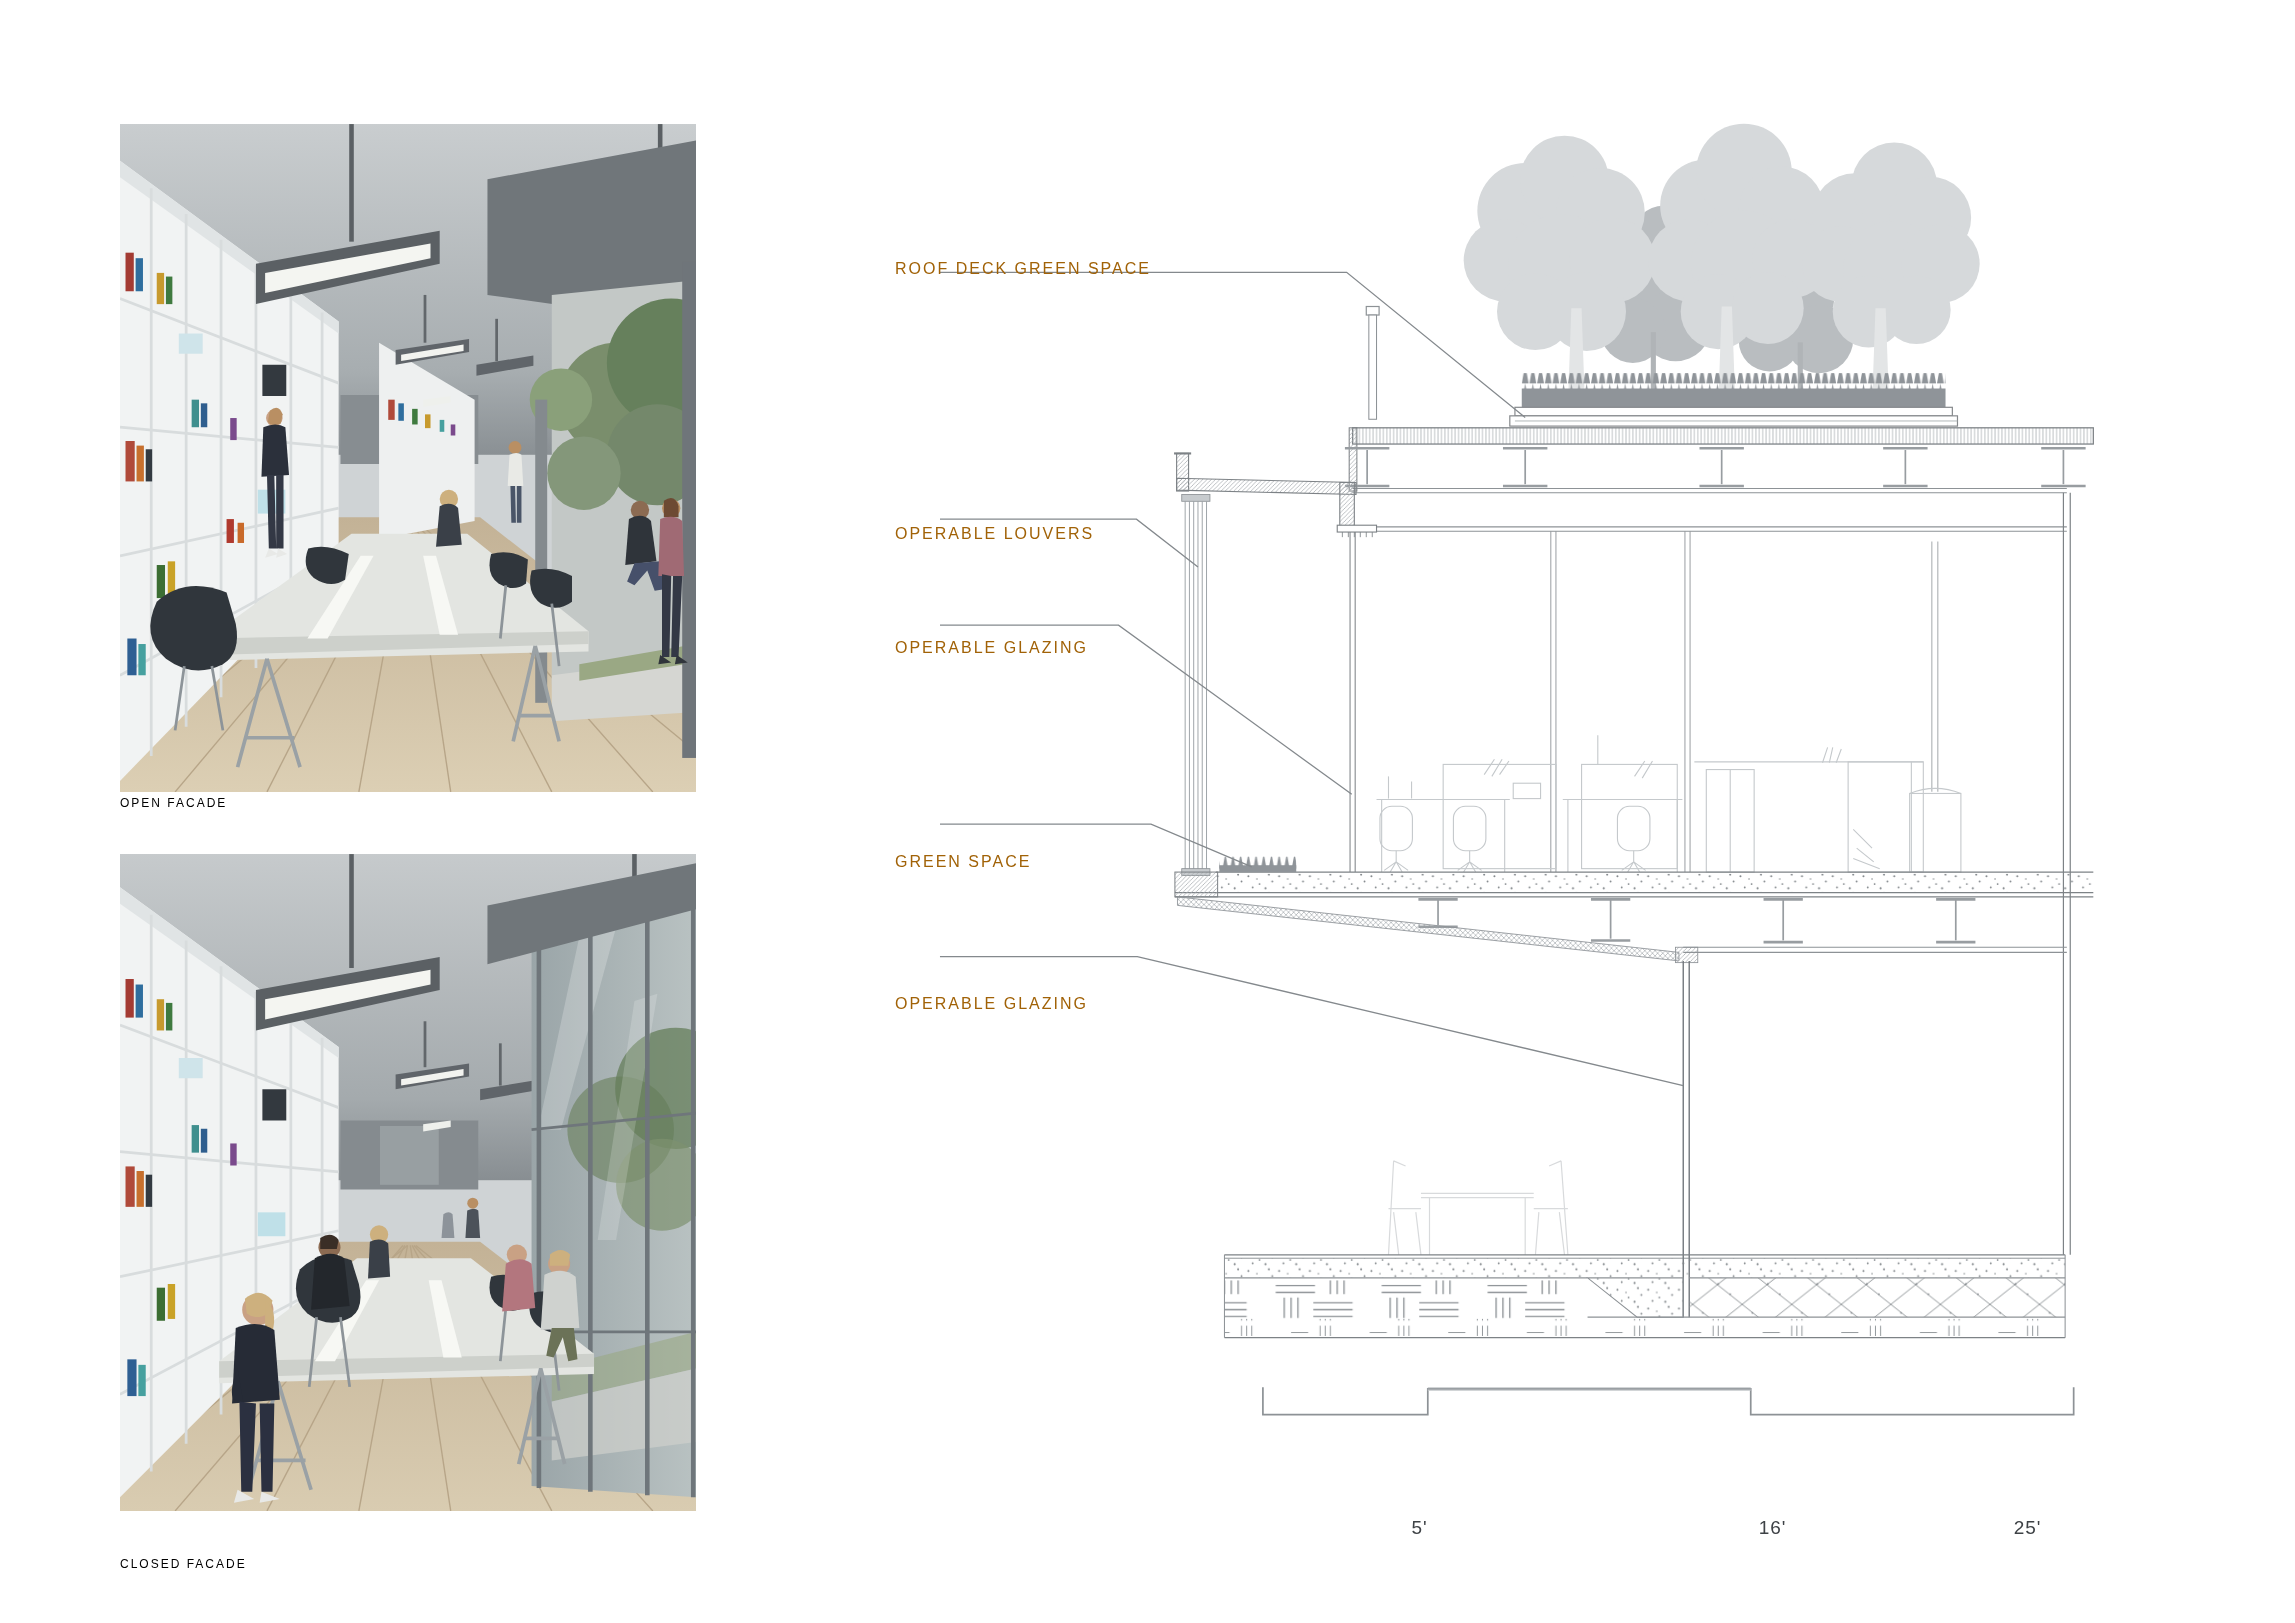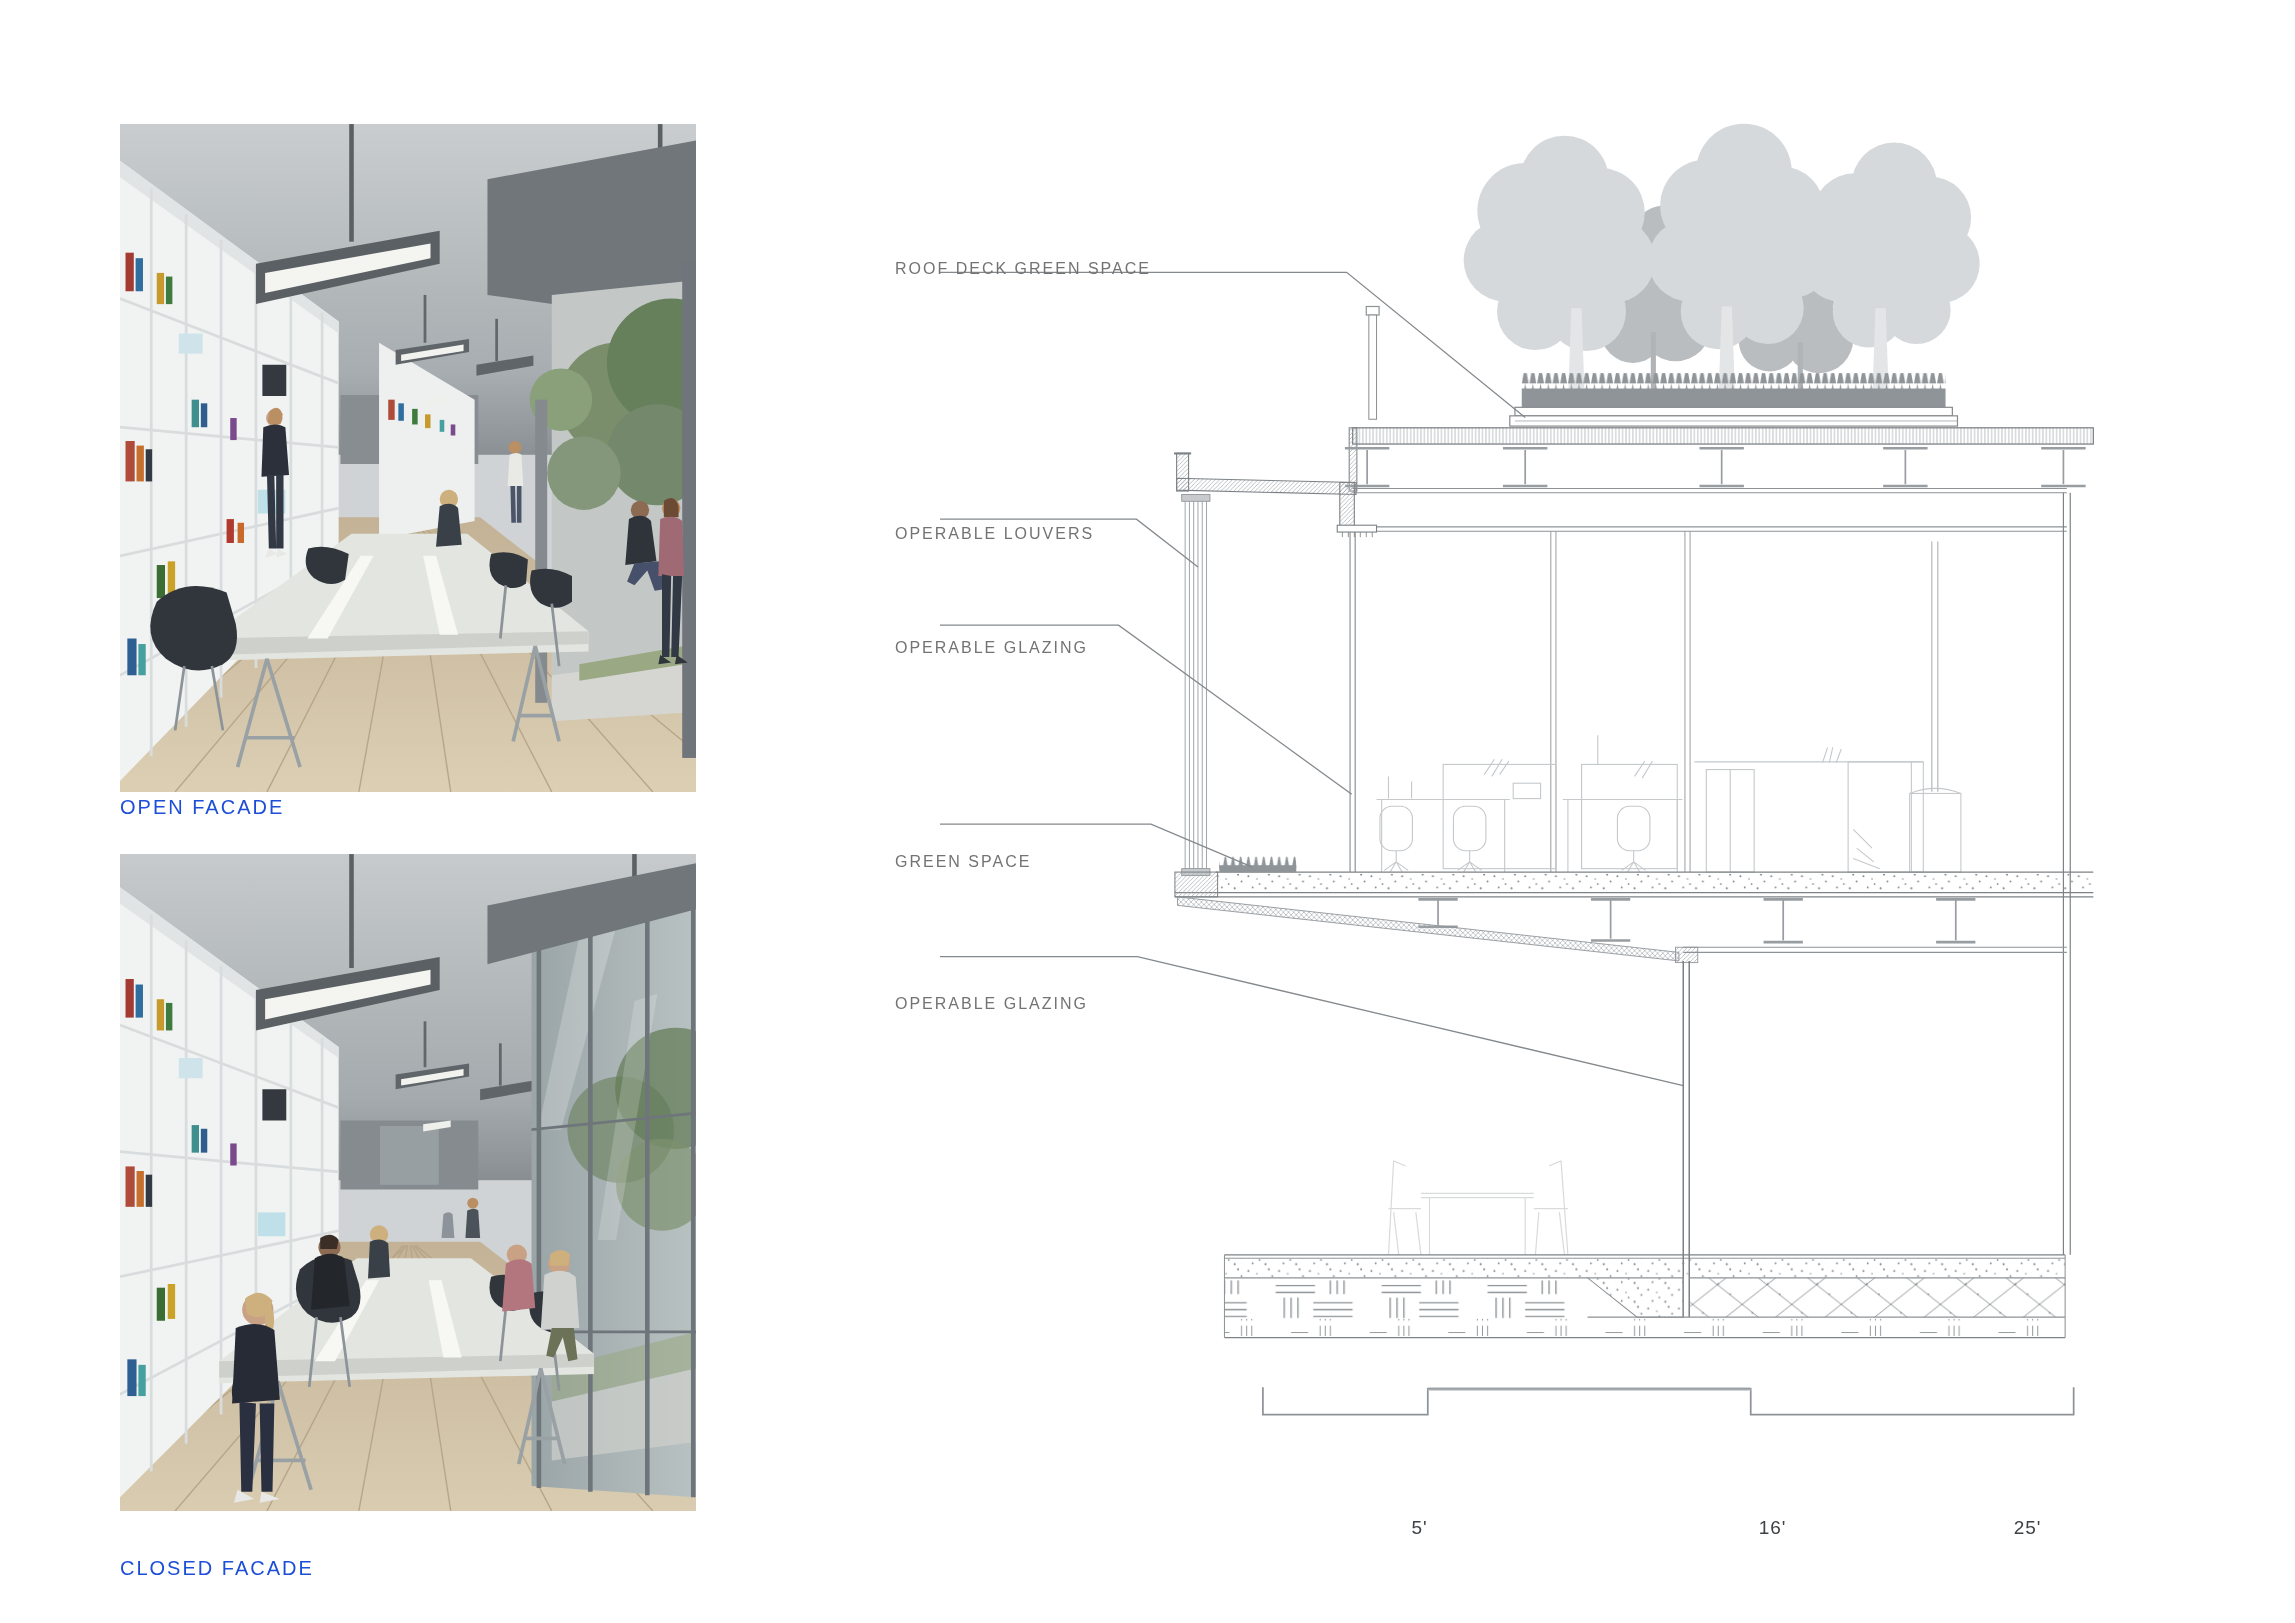--- a/index.html
+++ b/index.html
@@ -1,20 +1,20 @@
 <!DOCTYPE html>
 <html style="font-size:14.7px"><head>
 <meta charset="utf-8">
 <style>
   html,body{margin:0;padding:0;background:#ffffff;}
   .sheet{position:relative;width:2296px;height:1624px;background:#ffffff;overflow:hidden;
          font-family:"Liberation Sans",sans-serif;}
   .photo{position:absolute;overflow:hidden;background:#cfd3d5;}
-  .caption{position:absolute;font-size:20px;letter-spacing:2px;color:#1d4ed8;white-space:nowrap;}
-  .callout{position:absolute;font-size:16px;letter-spacing:2px;color:#737373;white-space:nowrap;}
+  .caption{position:absolute;font-size:12px;letter-spacing:2px;color:#000000;white-space:nowrap;}
+  .callout{position:absolute;font-size:16px;letter-spacing:2px;color:#a16207;white-space:nowrap;}
   .scale-num{position:absolute;font-size:19px;color:#3e4246;letter-spacing:0.9px;text-align:center;width:55px;}
   svg{display:block;}
 </style>
 </head>
 <body>
 
 <div class="sheet">
 
   <div class="photo" style="left:120px;top:124px;width:576px;height:668px;">
     <svg width="576" height="668" viewBox="0 0 627 727">

